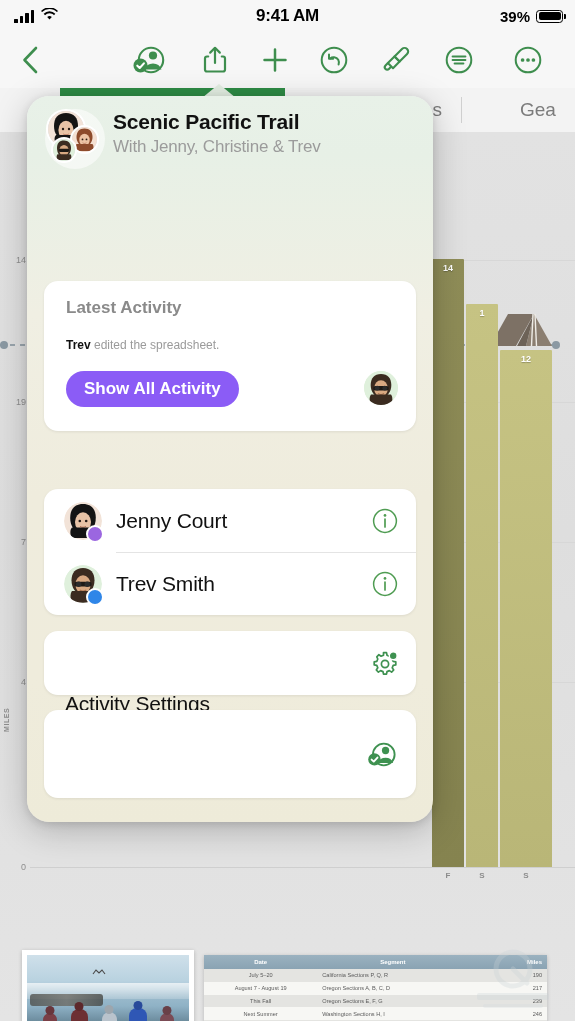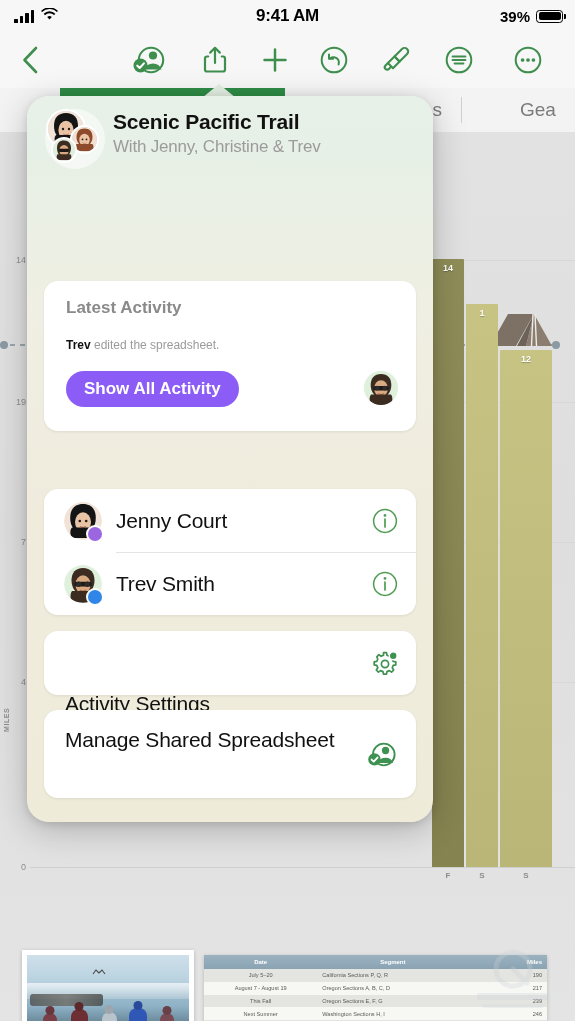--- a/index.html
+++ b/index.html
@@ -518,21 +518,20 @@
     <div class="ricon">
       <svg width="26" height="26" viewBox="0 0 26 26">
         <path d="M11.5 1.6h3l.5 2.6 2.4 1 2.2-1.5 2.1 2.1-1.5 2.2 1 2.4 2.6.5v3l-2.6.5-1 2.4 1.5 2.2-2.1 2.1-2.2-1.5-2.4 1-.5 2.6h-3l-.5-2.6-2.4-1-2.2 1.5-2.1-2.1 1.5-2.2-1-2.4-2.6-.5v-3l2.6-.5 1-2.4L4.8 5.8l2.1-2.1 2.2 1.5 2.4-1z" fill="none" stroke="#3e9150" stroke-width="1.7" stroke-linejoin="round"></path>
         <circle cx="13" cy="13" r="3.6" fill="none" stroke="#3e9150" stroke-width="1.7"></circle>
         <circle cx="21.2" cy="4.8" r="3.9" fill="#3e9150" stroke="#fff" stroke-width="1.4"></circle>
       </svg>
     </div>
   </div>
 
   <div class="card-row" id="row-manage">
-    <div class="rlabel" style="max-width:290px;">Manage Shared Spreadsheet</div>
     <div class="ricon">
       <svg width="32" height="27" viewBox="0 0 36 30">
         <circle cx="20" cy="15" r="12.2" fill="none" stroke="#3e9150" stroke-width="2.1"></circle>
         <circle cx="22" cy="10.5" r="4.1" fill="#3e9150"></circle>
         <path d="M13.5 24.6a9 9 0 0 1 17 0z" fill="#3e9150"></path>
         <circle cx="9.5" cy="20.5" r="7" fill="#3e9150"></circle>
         <path d="M6.3 20.7 8.7 23l4.2-4.6" fill="none" stroke="#fff" stroke-width="2.1" stroke-linecap="round" stroke-linejoin="round"></path>
       </svg>
     </div>
   </div>

